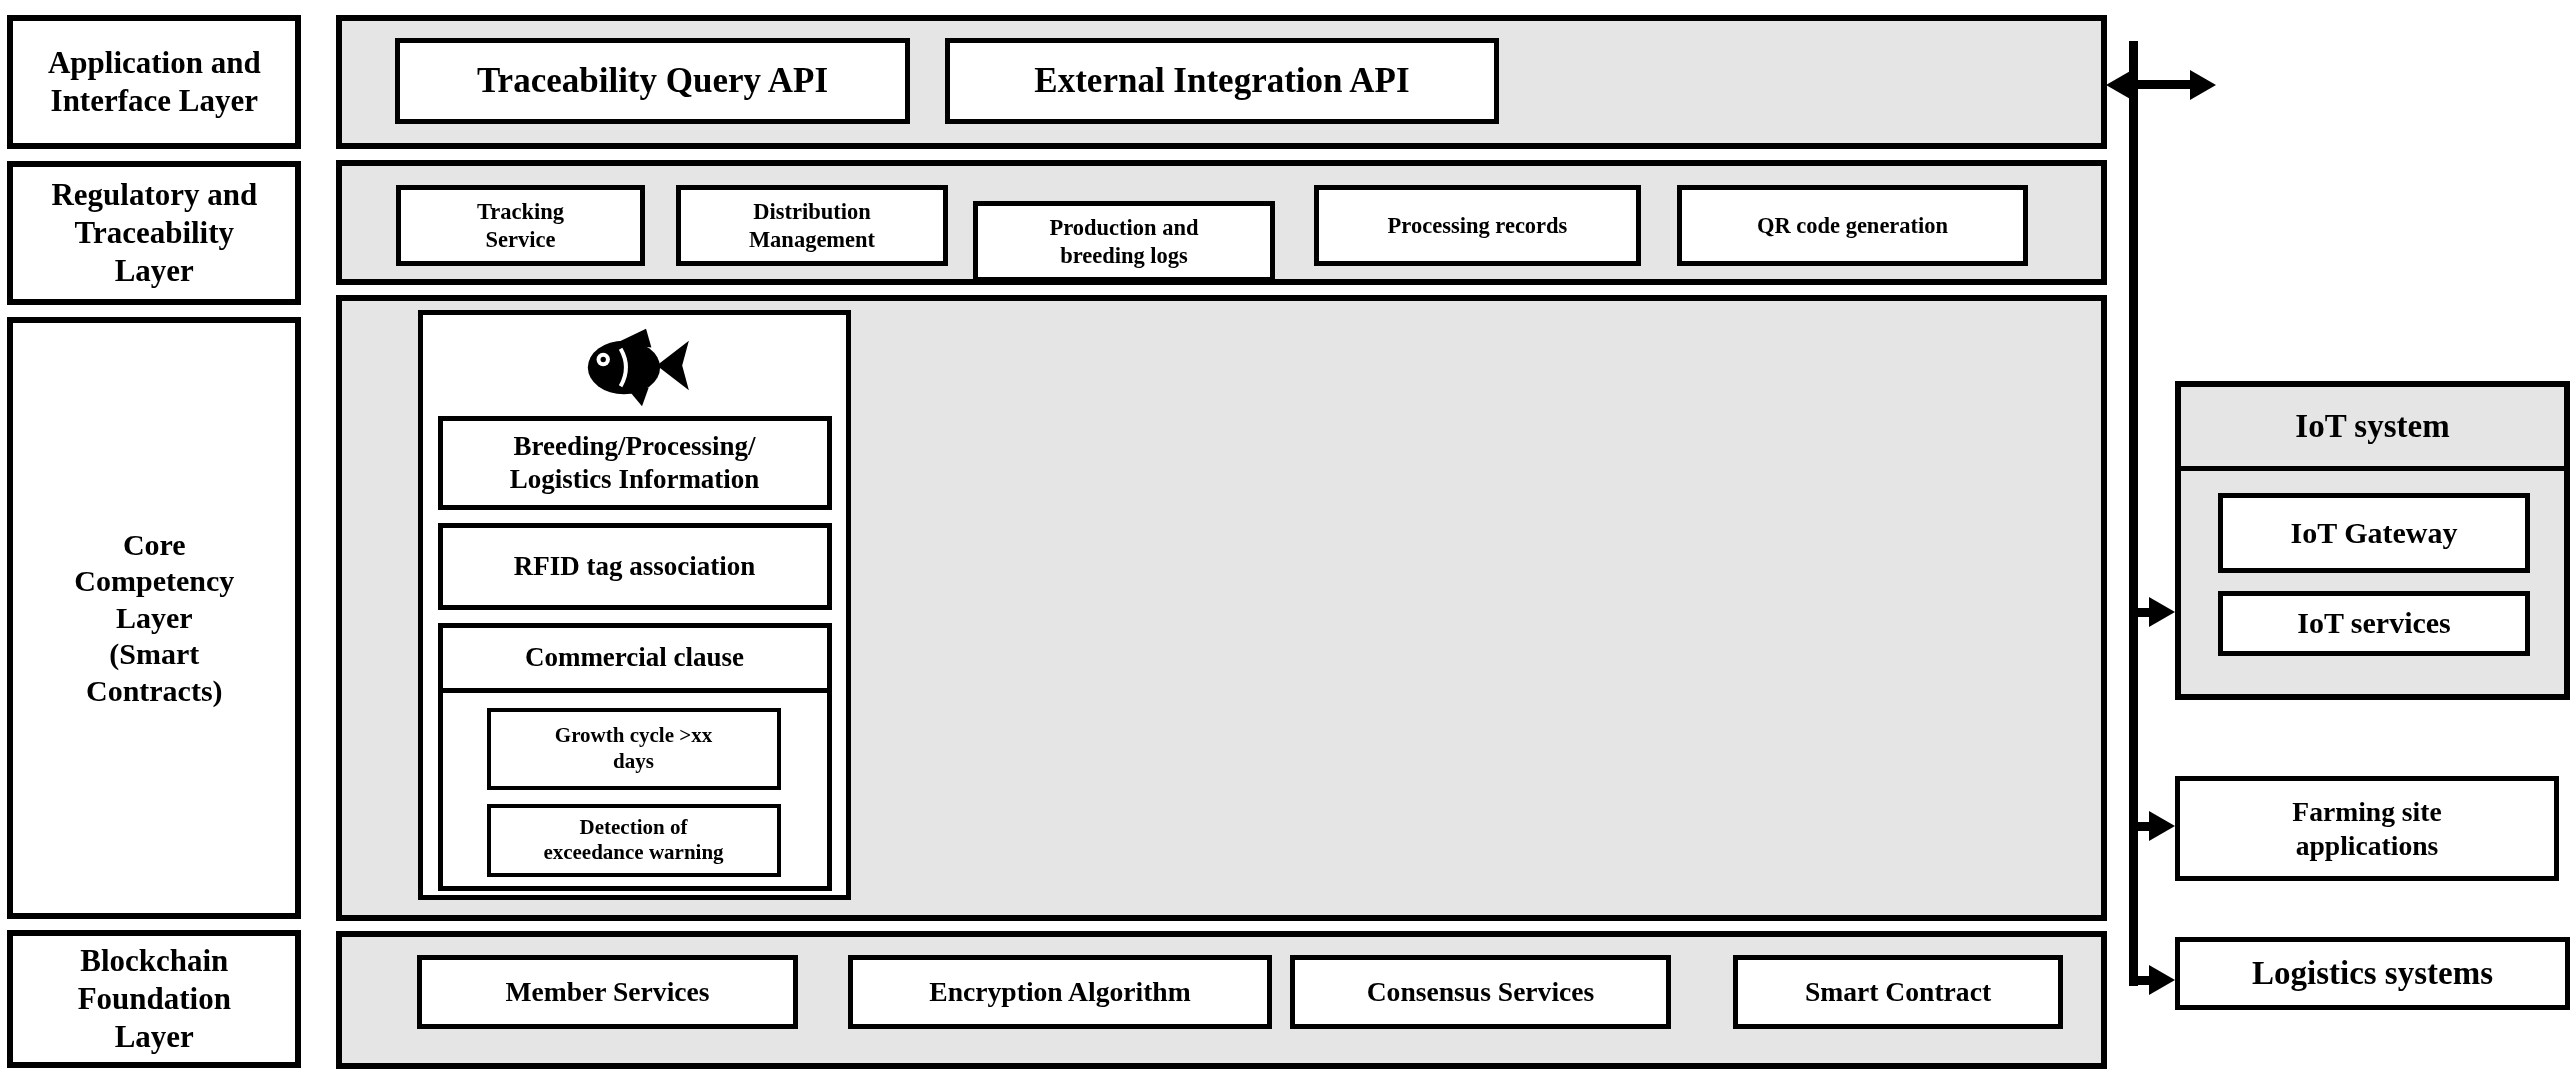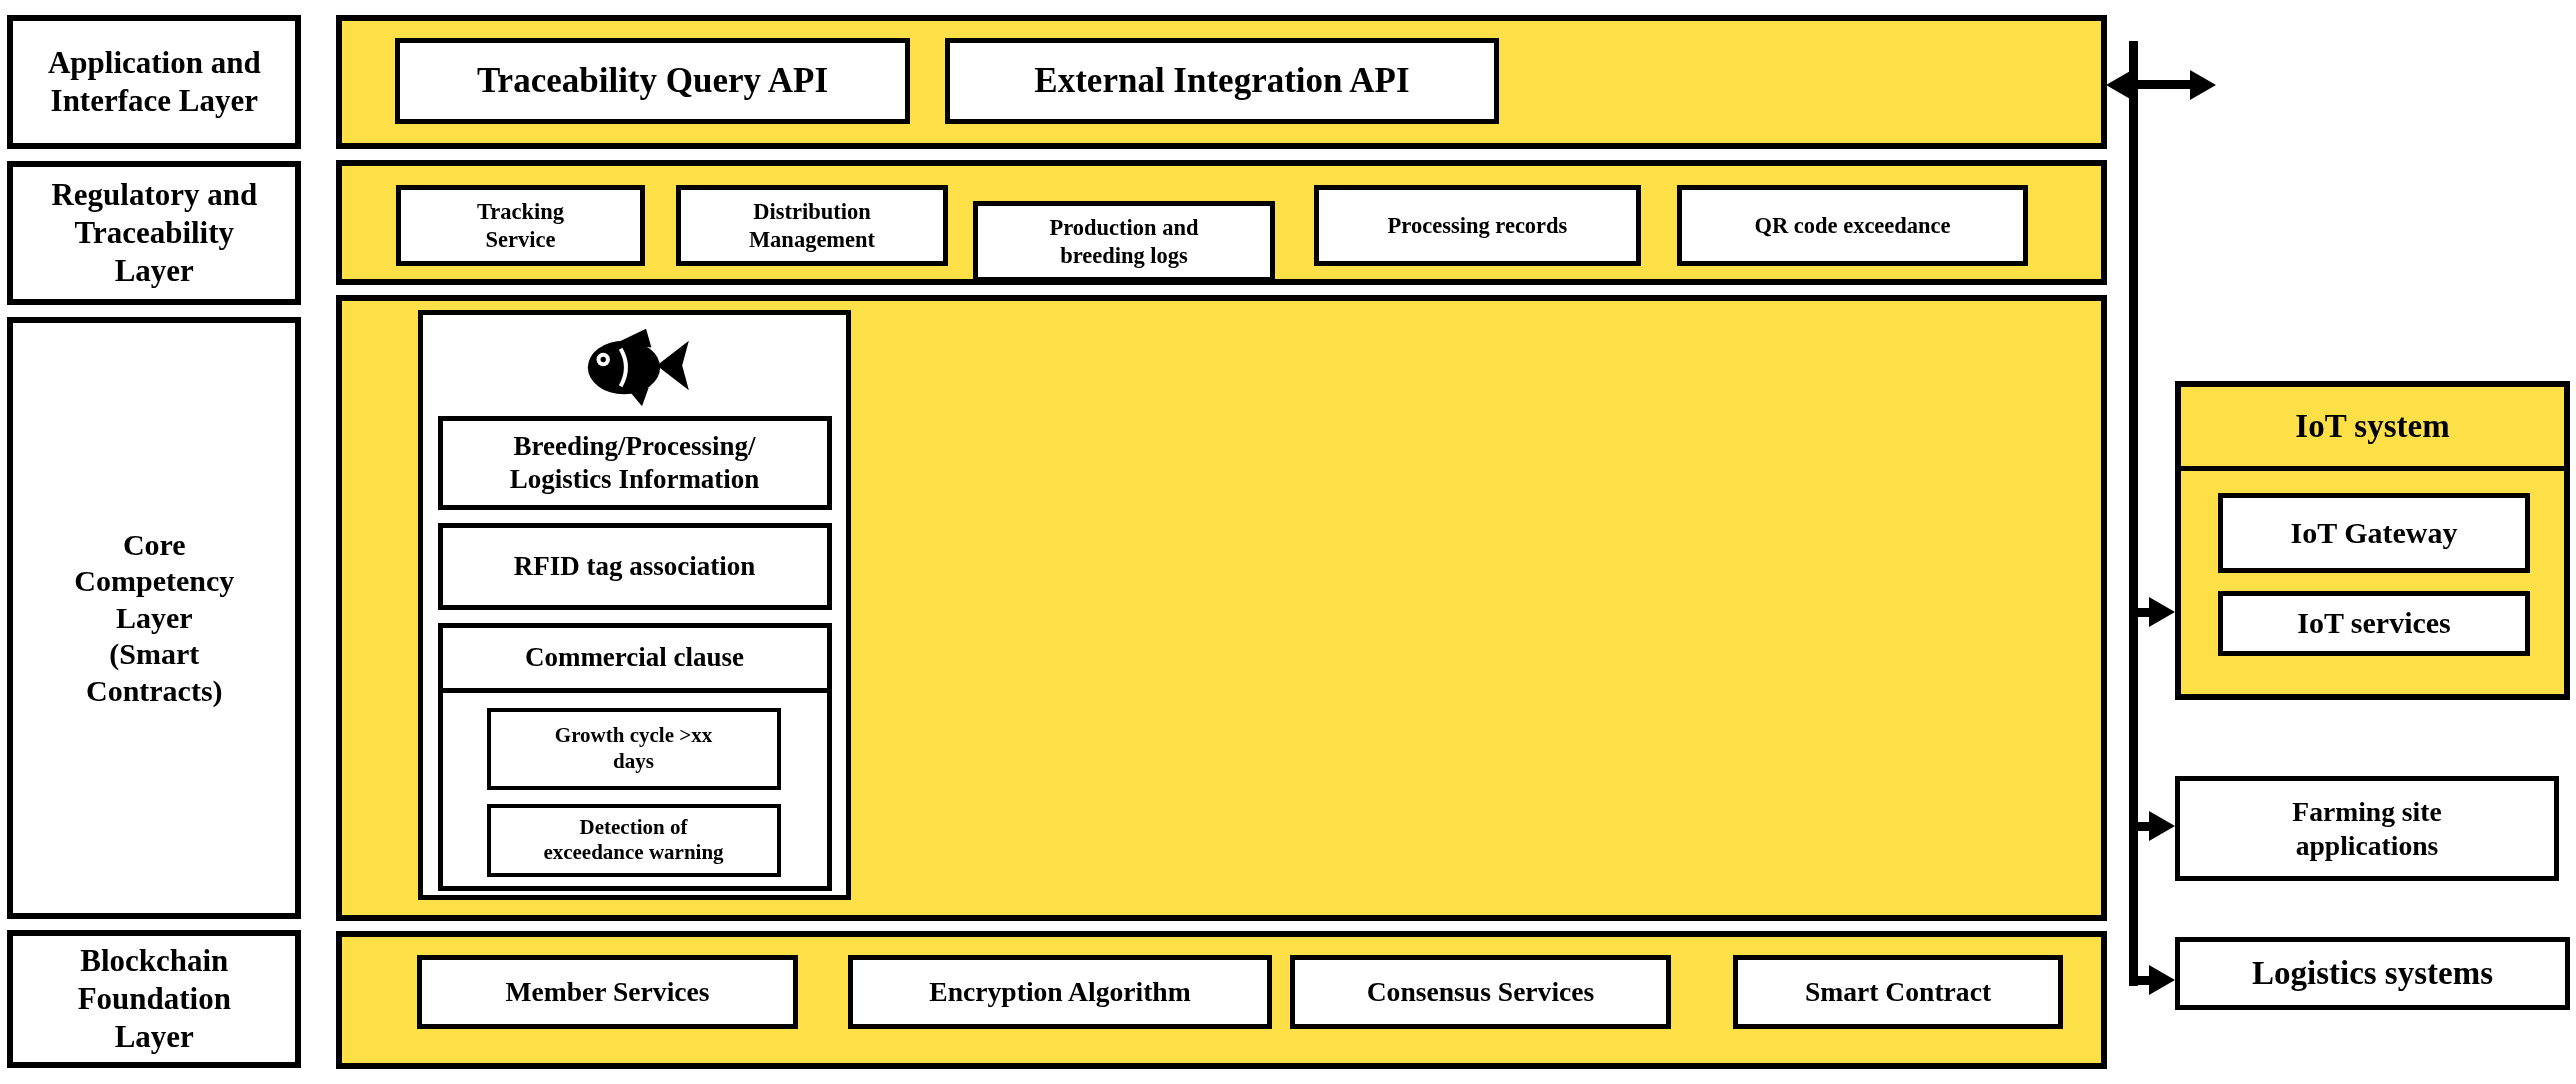--- a/index.html
+++ b/index.html
@@ -1,21 +1,21 @@
 <!DOCTYPE html>
 <html style="font-size:11.6px"><head>
 <meta charset="utf-8">
 <style>
   html,body{margin:0;padding:0;background:#ffffff;}
   #canvas{position:relative;width:2576px;height:1085px;background:#ffffff;
           font-family:"Liberation Serif","DejaVu Serif",serif;color:#000;}
   .abs{position:absolute;box-sizing:border-box;}
   .box{position:absolute;box-sizing:border-box;background:#fff;border:5.8px solid #000;
        display:flex;align-items:center;justify-content:center;text-align:center;}
-  .container{position:absolute;box-sizing:border-box;background:#fde047;border:6.5px solid #000;}
+  .container{position:absolute;box-sizing:border-box;background:#e5e5e5;border:6.5px solid #000;}
   .txt{white-space:pre-line;font-weight:bold;line-height:1.22;}
   .label-col{border:6.5px solid #000;}
   .f35{font-size:31px;} .f42{font-size:30px;} .f48{font-size:35px;}
   .f31{font-size:22.5px;} .f37{font-size:27px;} .f29{font-size:21px;}
   .f38{font-size:27.6px;} .f46{font-size:33px;}
   .titlebar{position:absolute;left:0;top:0;width:100%;box-sizing:border-box;
             border-bottom:5.8px solid #000;display:flex;align-items:center;justify-content:center;}
   .hline{position:absolute;background:#000;}
   .vline{position:absolute;background:#000;}
   .arrowhead-r{position:absolute;width:0;height:0;
@@ -78,21 +78,21 @@
 Management</span>
     </div>
     <div class="inner-box" style="left:631px;top:19px;width:302px;height:81px;margin-top:16px;">
       <span class="txt f31">Production and
 breeding logs</span>
     </div>
     <div class="inner-box" style="left:972px;top:19px;width:327px;height:81px;">
       <span class="txt f31">Processing records</span>
     </div>
     <div class="inner-box" style="left:1335px;top:19px;width:351px;height:81px;">
-      <span class="txt f31">QR code exceedance</span>
+      <span class="txt f31">QR code generation</span>
     </div>
   </div>
 
   <div class="container" style="left:336px;top:295px;width:1771px;height:626px;">
 
     <div class="inner-box" style="left:40px;top:8.7px;width:433px;height:590px;border-width:5.8px;display:block;margin-left:36px;">
 
       <svg class="abs" style="left:142px;top:7.3px;width:138px;height:87px;" viewBox="0 0 200 130">
         <path d="M134,65 L182,28 L172,65 L182,102 Z" fill="#000"></path>
         <ellipse cx="85" cy="68" rx="54" ry="40" fill="#000"></ellipse>

